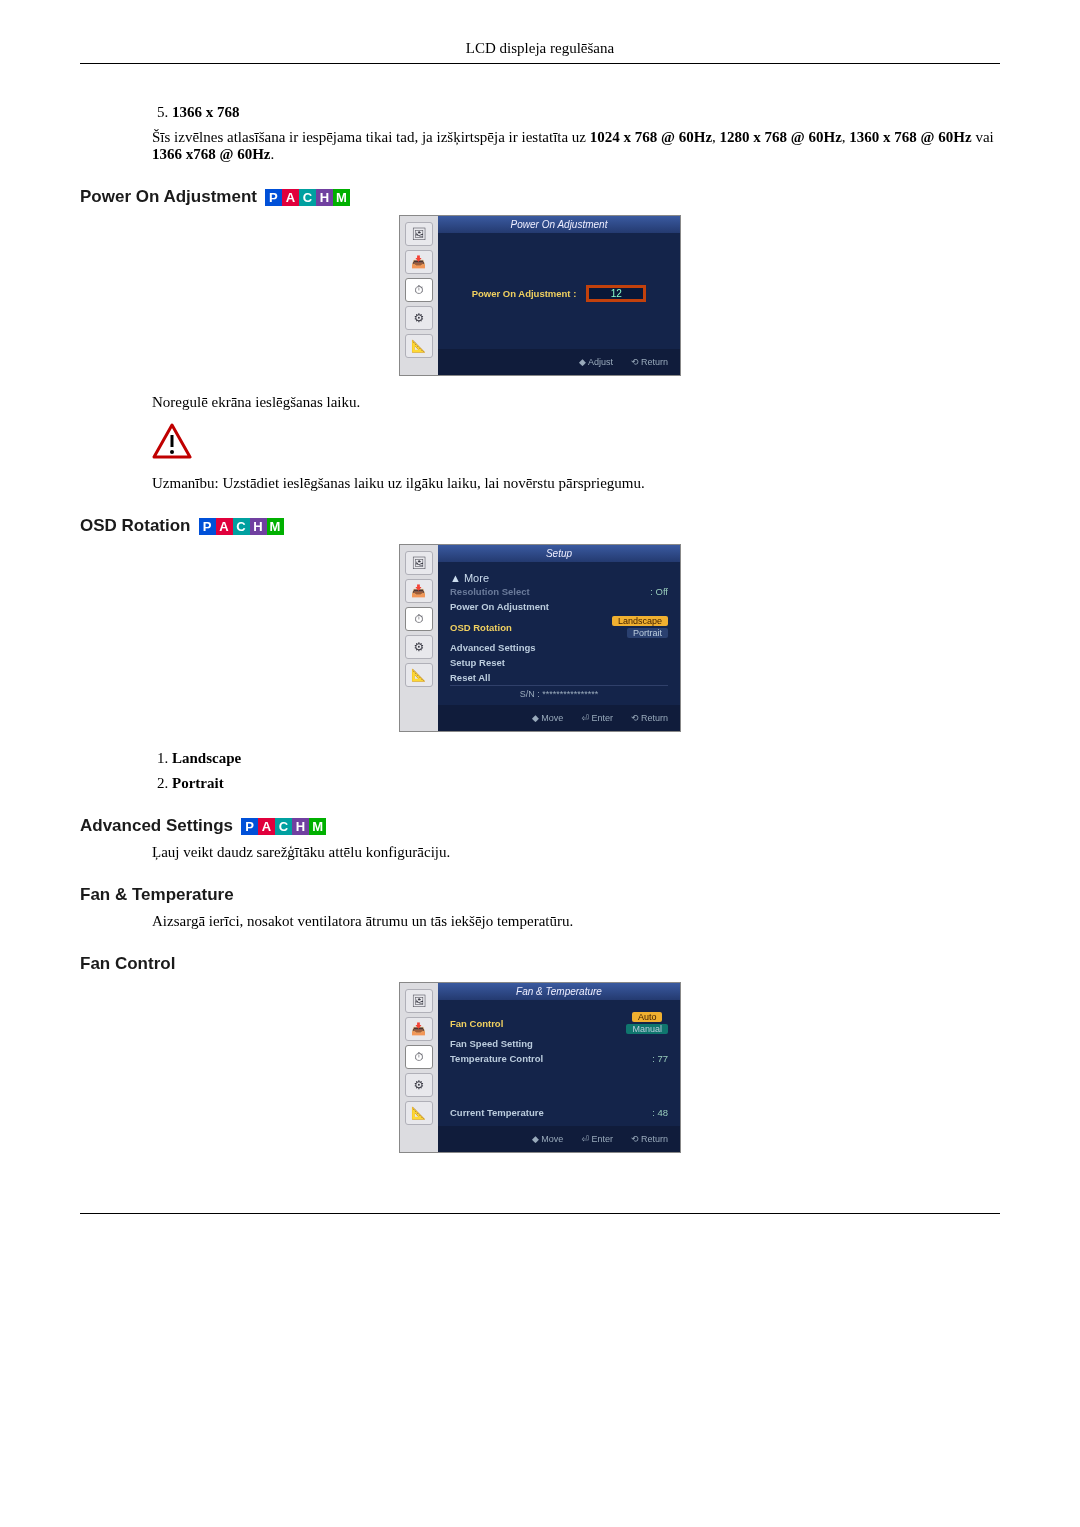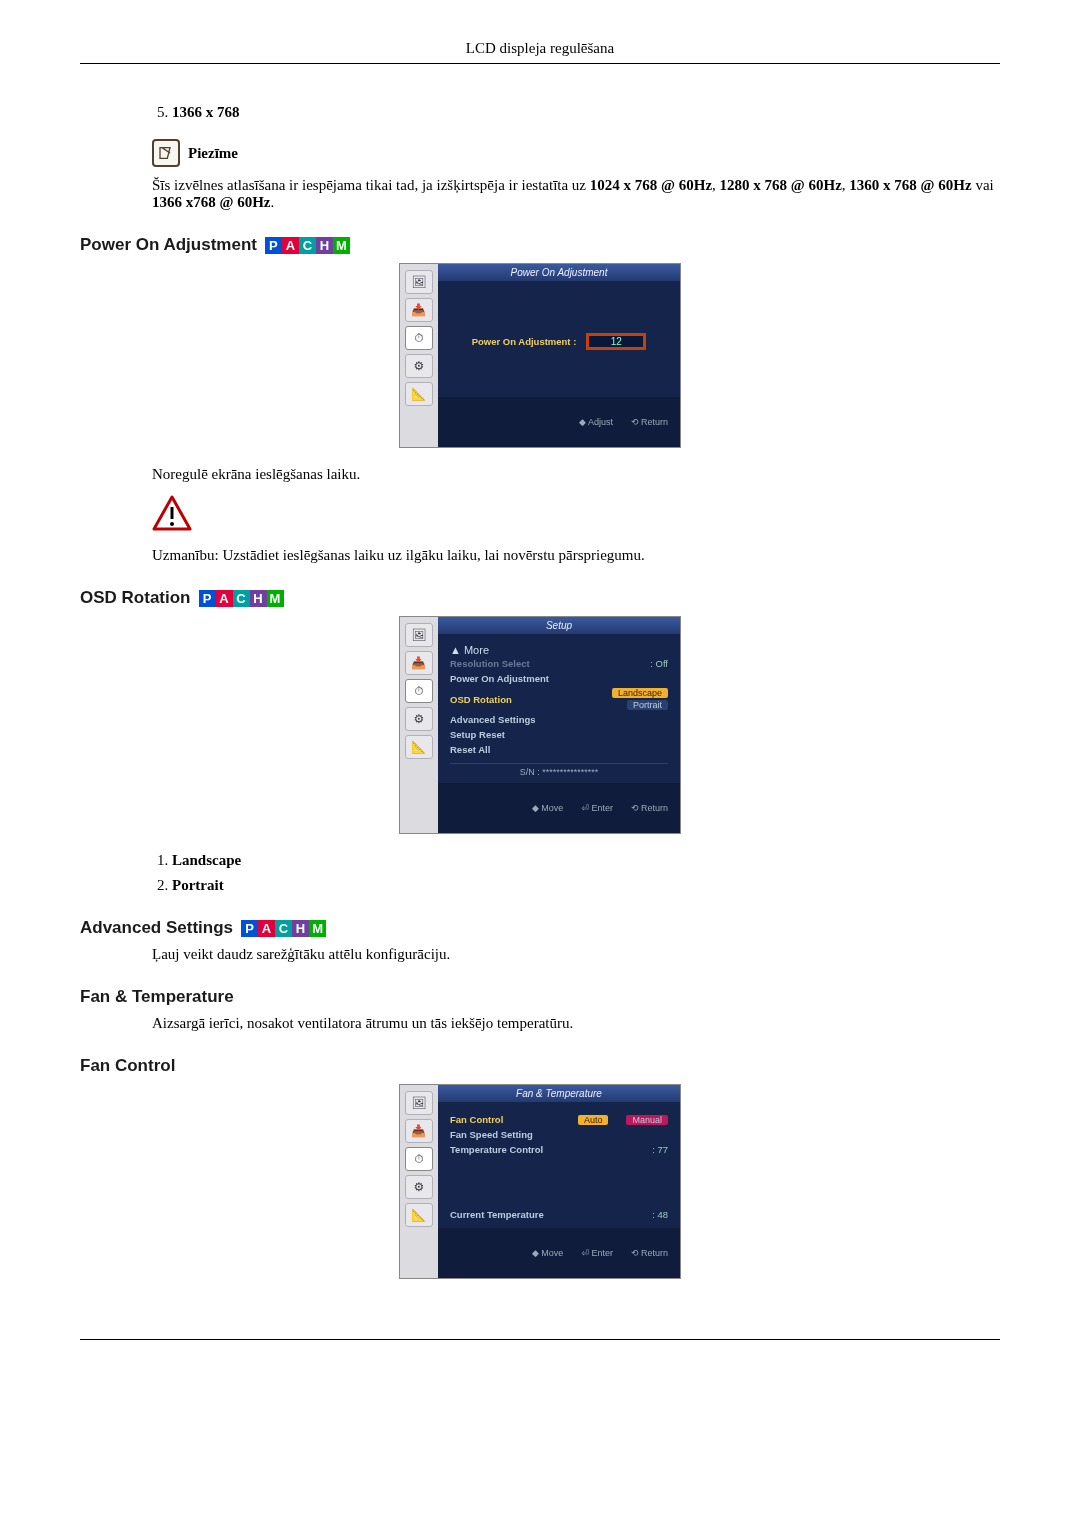--- a/index.html
+++ b/index.html
@@ -130,21 +130,21 @@
     font-size: 10px;
   }
   .osd-body {
     flex: 1;
     padding: 10px 12px 6px 12px;
   }
   .osd-footer {
     display: flex;
     gap: 18px;
     justify-content: flex-end;
-    padding: 20px 12px;
+    padding: 8px 12px;
     font-size: 9px;
     color: #9ab;
     background: rgba(0,0,0,0.2);
   }
   .osd-row {
     display: flex;
     justify-content: space-between;
     align-items: center;
     padding: 2px 0;
     font-size: 9.5px;
@@ -167,48 +167,40 @@
     padding: 0 10px;
     font-size: 10px;
     min-width: 34px;
     text-align: center;
     position: relative;
   }
   .osd-sn {
     text-align: center;
     font-size: 9px;
     color: #9ab;
-    margin-top: 6px;
+    margin-top: 0;
     border-top: 1px solid #30406a;
     padding-top: 3px;
   }
   hr.bottom {
     border: none;
     border-top: 1px solid #000;
     margin-top: 60px;
   }
 </style>
 </head>
 <body>
 
 <div class="header-title">LCD displeja regulēšana</div>
 
 <div class="content-indent">
   <ol class="ol-start" start="5">
     <li><b>1366 x 768</b></li>
   </ol>
 
-  <div class="note-row">
-    <span class="note-icon">
-      <svg viewBox="0 0 24 24">
-          <path d="M3 4 L18 4 L14 20 L3 20 Z M6 4 L18 12" fill="none" stroke="#504030" stroke-width="2"></path>
-        </svg>
-    </span>
-    <b>Piezīme</b>
-  </div>
   <p class="para">
     <span>Šīs izvēlnes atlasīšana ir iespējama tikai tad, ja izšķirtspēja ir iestatīta uz </span><b>1024 x 768 @ 60Hz</b><span>, </span><b>1280 x 768 @ 60Hz</b><span>, </span><b>1360 x 768 @ 60Hz</b><span> vai </span><b>1366 x768 @ 60Hz</b><span>.</span>
   </p>
 </div>
 
 <h3 class="section">
   <span>Power On Adjustment</span>
   <span class="pachm">
       <span class="p">P</span>
       <span class="a">A</span>
@@ -347,23 +339,23 @@
     <div class="ic">📥</div>
     <div class="ic sel">⏱</div>
     <div class="ic">⚙</div>
     <div class="ic">📐</div>
   </div>
   <div class="osd-main">
     <div class="osd-titlebar">Fan &amp; Temperature</div>
     <div class="osd-body" style="min-height:110px;display:flex;flex-direction:column;">
       <div class="osd-row">
         <span class="lbl hi">Fan Control</span>
-        <span style="display:flex;flex-direction:row;gap:18px;align-items:flex-start;">
+        <span style="display:flex;flex-direction:column;gap:2px;align-items:center;">
           <span class="osd-pill">Auto</span>
-          <span class="osd-pill" style="background:#be185d;color:#bcd;">Manual</span>
+          <span class="osd-pill" style="background:#0f766e;color:#bcd;">Manual</span>
         </span>
       </div>
       <div class="osd-row">
           <span class="lbl">Fan Speed Setting</span>
         </div>
       <div class="osd-row">
           <span class="lbl">Temperature Control</span>
           <span class="val">: 77</span>
         </div>
       <div style="flex:1;"></div>

